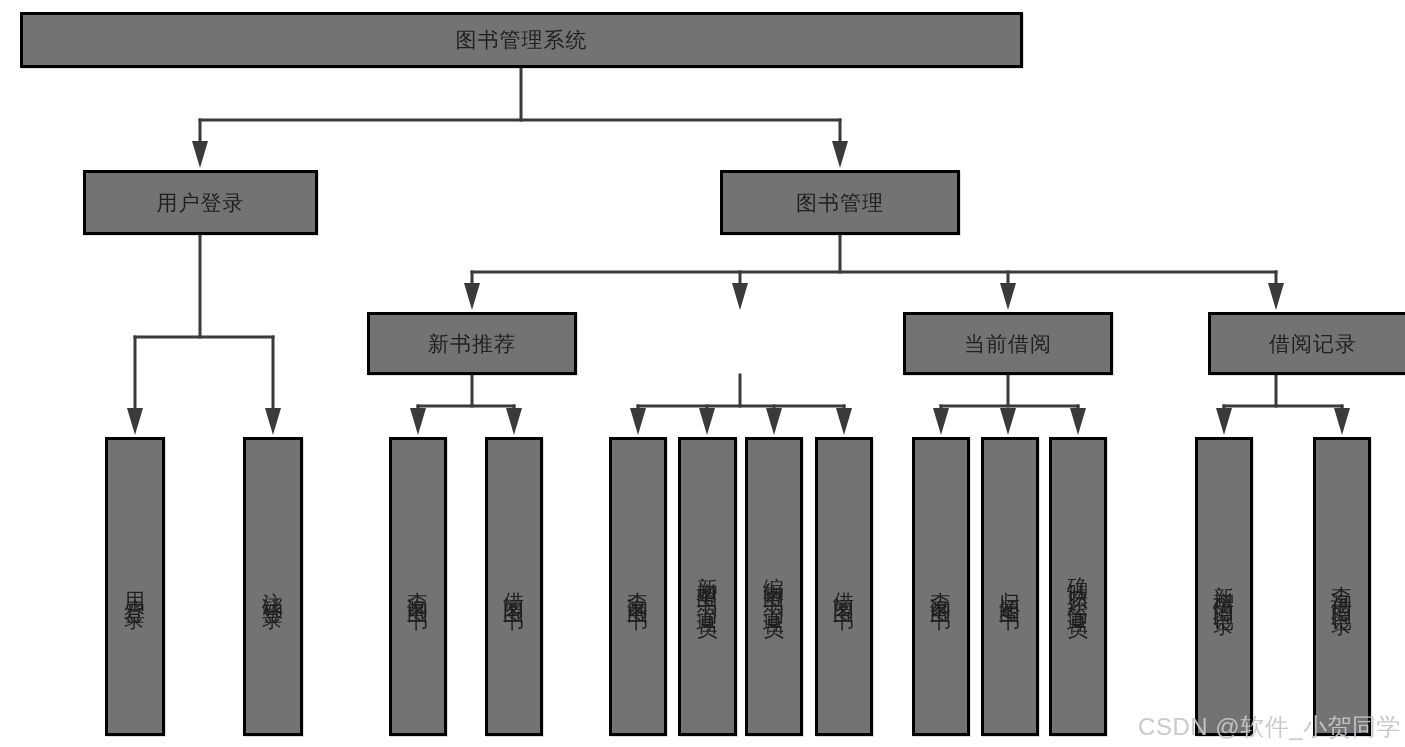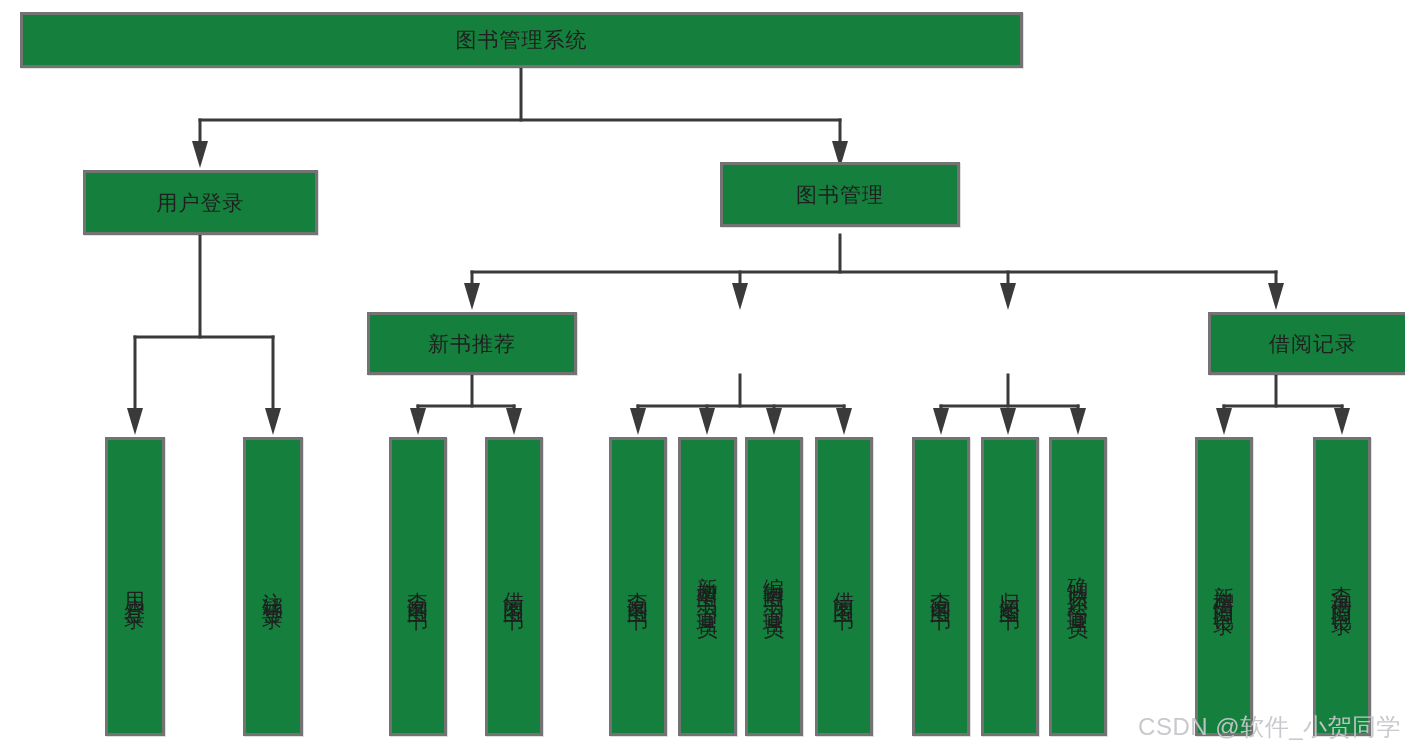--- a/index.html
+++ b/index.html
@@ -7,22 +7,22 @@
     position:relative;
     width:1405px;height:747px;
     background:#ffffff;
     font-family:"Liberation Sans","DejaVu Sans",sans-serif;
     overflow:hidden;
   }
   .connectors{position:absolute;left:0;top:0;z-index:1;}
   .node{
     position:absolute;
     box-sizing:border-box;
-    background:#15803d;
-    border:3px solid #737373;
+    background:#737373;
+    border:3px solid #000000;
     color:#1f1f1f;
     display:flex;
     align-items:center;
     justify-content:center;
     z-index:2;
     box-shadow:1px 1px 0 rgba(0,0,0,0.12);
   }
   .hbox{
     font-size:21px;
     letter-spacing:1px;
@@ -119,26 +119,29 @@
     </g>
   </svg>
 
   <div class="node hbox" style="left:20px;top:12px;width:1003px;height:56px;">
     <span>图书管理系统</span>
   </div>
 
   <div class="node hbox" style="left:83px;top:170px;width:235px;height:65px;">
     <span>用户登录</span>
   </div>
-  <div class="node hbox" style="left:720px;top:162px;width:240px;height:65px;font-family:Liberation Mono, monospace;">
+  <div class="node hbox" style="left:720px;top:170px;width:240px;height:65px;font-family:Liberation Mono, monospace;">
     <span>图书管理</span>
   </div>
 
   <div class="node hbox" style="left:367px;top:312px;width:210px;height:63px;font-family:Liberation Serif, serif;">
     <span>新书推荐</span>
+  </div>
+  <div class="node hbox" style="left:903px;top:312px;width:210px;height:63px;">
+    <span>当前借阅</span>
   </div>
   <div class="node hbox" style="left:1208px;top:312px;width:210px;height:63px;">
     <span>借阅记录</span>
   </div>
 
   <div class="node vbox" style="left:105px;top:437px;width:60px;height:299px;">
     <span class="vtext">用户登录</span>
   </div>
   <div class="node vbox" style="left:243px;top:437px;width:60px;height:299px;">
     <span class="vtext">注销登录</span>

